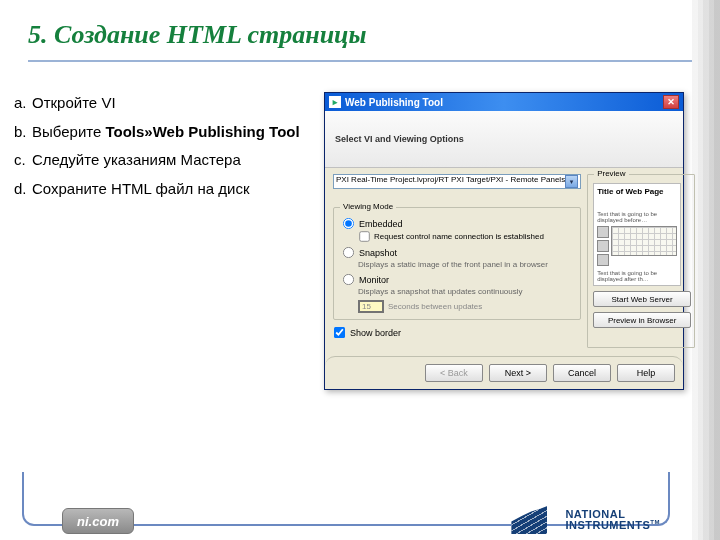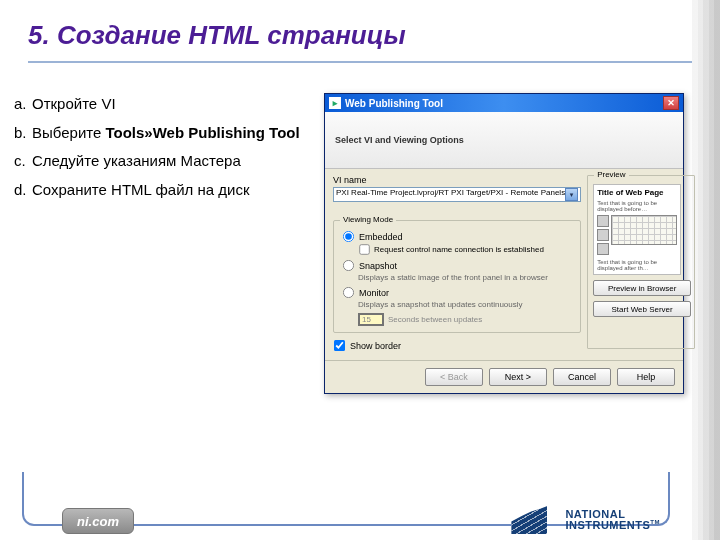--- a/index.html
+++ b/index.html
@@ -14,22 +14,23 @@
     position: absolute;
     right: 0; top: 0; bottom: 0;
     width: 28px;
     background: linear-gradient(to right, #e0e0e0 0%, #e0e0e0 20%, #c8c8c8 20%, #c8c8c8 40%, #a8a8a8 40%, #a8a8a8 60%, #888 60%, #888 80%, #666 80%, #666 100%);
     opacity: 0.35;
   }
   .title {
     font-size: 26px;
     font-weight: bold;
     font-style: italic;
-    color: #4c1d95;
+    color: #15803d;
     padding: 20px 28px 4px 28px;
+    font-family: Liberation Serif, serif;
   }
   .title-rule {
     height: 2px; background: #9bb3d6;
     margin: 6px 28px 0 28px;
   }
   .content-area {
     padding: 30px 10px 0 14px;
     display: flex;
     align-items: flex-start;
   }
@@ -138,21 +139,21 @@
     padding: 6px 13px 5px 5px;
     position: relative;
     height: 174px;
   }
   .preview .group-title { background: #ece9d8; }
   .pv-box {
     background: #fff; border: 1px solid #bbb;
     padding: 3px; font-size: 7px;
     margin-top: 2px;
   }
-  .pv-title { font-weight: bold; font-size: 8px; margin-bottom: 3px; }
+  .pv-title { font-weight: bold; font-size: 8px; margin-bottom: 15px; }
   .pv-sub { font-size: 6px; color: #555; margin-bottom: 3px; }
   .pv-panel {
     display: flex; gap: 2px; margin-bottom: 3px;
   }
   .pv-knob {
     width: 12px; height: 12px; background: #d0d0d0; border: 1px solid #888;
   }
   .pv-grid {
     flex: 1; height: 30px; background: #f8f8f0; border: 1px solid #888;
     background-image: linear-gradient(#ccc 1px, transparent 1px), linear-gradient(90deg, #ccc 1px, transparent 1px);
@@ -164,21 +165,21 @@
     background: linear-gradient(#fefefe, #e4e4e4);
     border: 1px solid #888; border-radius: 2px;
     font-size: 8px; display: flex; align-items: center; justify-content: center;
     color: #000;
   }
 
   .dlg-footer {
     background: #ece9d8;
     border-top: 1px solid #c0c0b0;
     padding: 7px 8px;
-    display: flex; justify-content: flex-end; gap: 6px;
+    display: flex; justify-content: flex-end; gap: 6px; border-radius: 10px;
   }
   .fbtn {
     width: 58px; height: 18px;
     background: linear-gradient(#fefefe, #e0e0e0);
     border: 1px solid #888; border-radius: 2px;
     font-size: 9px; display: flex; align-items: center; justify-content: center;
   }
   .fbtn.dis { color: #9a9a9a; }
 
   
@@ -258,21 +259,20 @@
   <div class="dialog">
     <div class="dlg-title">
       <span class="icon">▸</span>
       <span>Web Publishing Tool</span>
       <span class="spacer"></span>
       <span class="dlg-close">✕</span>
     </div>
     <div class="dlg-header-band">Select VI and Viewing Options</div>
     <div class="dlg-body">
       <div class="dlg-left">
-        <div class="lbl">VI name</div>
         <div class="combo">
           <span class="val">PXI Real-Time Project.lvproj/RT PXI Target/PXI - Remote Panels</span>
           <span class="arrow">▾</span>
         </div>
         <div class="group">
           <div class="group-title">Viewing Mode</div>
           <div class="radio-row">
             <input type="radio" checked="" style="">
             <span>Embedded</span>
           </div>
@@ -309,22 +309,22 @@
             <div class="pv-panel">
               <div style="display:flex;flex-direction:column;gap:2px">
                 <div class="pv-knob"></div>
                 <div class="pv-knob"></div>
                 <div class="pv-knob"></div>
               </div>
               <div class="pv-grid"></div>
             </div>
             <div class="pv-after">Text that is going to be displayed after th…</div>
           </div>
+          <div class="pbtn">Start Web Server</div>
           <div class="pbtn">Preview in Browser</div>
-          <div class="pbtn">Start Web Server</div>
         </div>
       </div>
     </div>
     <div class="dlg-footer">
       <div class="fbtn dis">&lt; Back</div>
       <div class="fbtn">Next &gt;</div>
       <div class="fbtn">Cancel</div>
       <div class="fbtn">Help</div>
     </div>
   </div>

